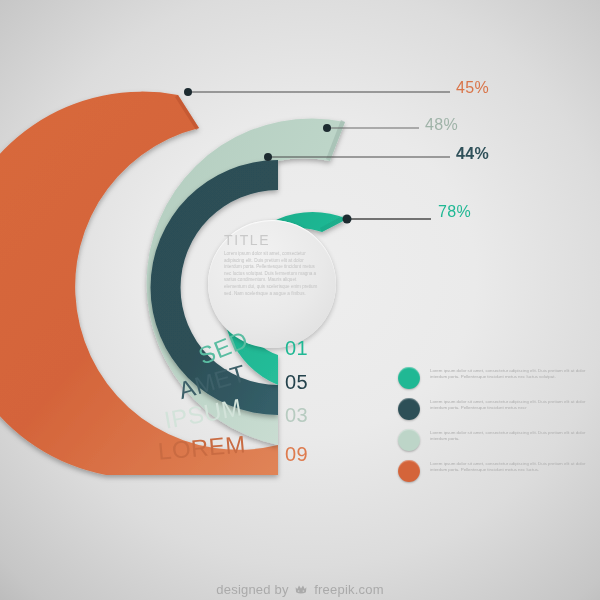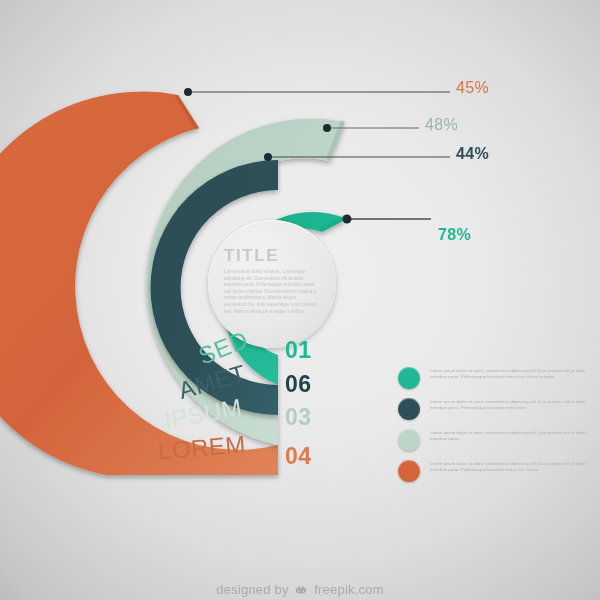--- a/index.html
+++ b/index.html
@@ -34,41 +34,41 @@
   
   .pct-label {
     position: absolute;
     font-size: 16px;
     letter-spacing: 0.3px;
     white-space: nowrap;
   }
   .pct-45 { left: 456px; top: 79px;  color: #d9754a; }
   .pct-68 { left: 425px; top: 116px; color: #9fb3a8; }
   .pct-50 { left: 456px; top: 145px; color: #2f5059; font-weight: bold; }
-  .pct-78 { left: 438px; top: 226px; color: #20b894; font-weight: bold; }
+  .pct-78 { left: 438px; top: 203px; color: #20b894; font-weight: normal; }
 
   
   #center-circle {
     position: absolute;
     left: 208px;
     top: 220px;
     width: 128px;
     height: 128px;
     border-radius: 50%;
     background: radial-gradient(circle at 38% 30%, #f2f2f2 0%, #e9e9e9 55%, #dcdcdc 100%);
     box-shadow: 0 2px 5px rgba(0,0,0,0.22), inset 0 1px 1px rgba(255,255,255,0.8);
     box-sizing: border-box;
     padding: 12px 16px 0 16px;
   }
   #center-title {
-    font-size: 17px;
+    font-size: 14px;
     color: #c9c9c9;
     letter-spacing: 1.6px;
-    margin: 14px 0 3px 0;
-    font-weight: bold;
+    margin: 0 0 3px 0;
+    font-weight: normal;
   }
   #center-body {
     font-size: 4.6px;
     line-height: 6.6px;
     color: #c4c4c4;
     margin: 0;
   }
 
   
   .arc-word {
@@ -80,22 +80,22 @@
   }
   .word-sed   { left: 198px; top: 334px; color: #5bbda2; transform: rotate(-22deg); }
   .word-amet  { left: 178px; top: 368px; color: #3d6069; transform: rotate(-16deg); }
   .word-ipsum { left: 164px; top: 400px; color: #d3e3da; transform: rotate(-10deg); }
   .word-lorem { left: 158px; top: 434px; color: #c96b42; transform: rotate(-5deg); }
 
   
   .num {
     position: absolute;
     left: 285px;
-    font-size: 23px;
-    font-weight: bold;
+    font-size: 20px;
+    font-weight: normal;
     letter-spacing: 0.5px;
   }
   .num-01 { top: 337px; color: #20b894; }
   .num-02 { top: 371px; color: #24424c; }
   .num-03 { top: 404px; color: #b7cbc0; }
   .num-04 { top: 443px; color: #de7b4e; }
 
   
   #legend {
     position: absolute;
@@ -241,23 +241,23 @@
     <div id="center-title">TITLE</div>
     <div id="center-body">Lorem ipsum dolor sit amet, consectetur adipiscing elit. Duis pretium elit at dolor interdum porta. Pellentesque tincidunt metus nec luctus volutpat. Duis fermentum magna a varius condimentum. Mauris aliquet elementum dui, quis scelerisque enim pretium sed. Nam scelerisque a augue a finibus.</div>
   </div>
 
   <div class="arc-word word-sed">SED</div>
   <div class="arc-word word-amet">AMET</div>
   <div class="arc-word word-ipsum">IPSUM</div>
   <div class="arc-word word-lorem">LOREM</div>
 
   <div class="num num-01">01</div>
-  <div class="num num-02">06</div>
+  <div class="num num-02">05</div>
   <div class="num num-03">03</div>
-  <div class="num num-04">04</div>
+  <div class="num num-04">09</div>
 
   <div id="legend">
 
     <div class="legend-item">
       <span class="legend-dot" style="background: rgb(32, 184, 148);"></span>
       <div class="legend-text">Lorem ipsum dolor sit amet, consectetur adipiscing elit. Duis pretium elit at dolor interdum porta. Pellentesque tincidunt metus nec luctus volutpat.</div>
     </div>
 
     <div class="legend-item">
       <span class="legend-dot" style="background: rgb(45, 79, 87);"></span>

